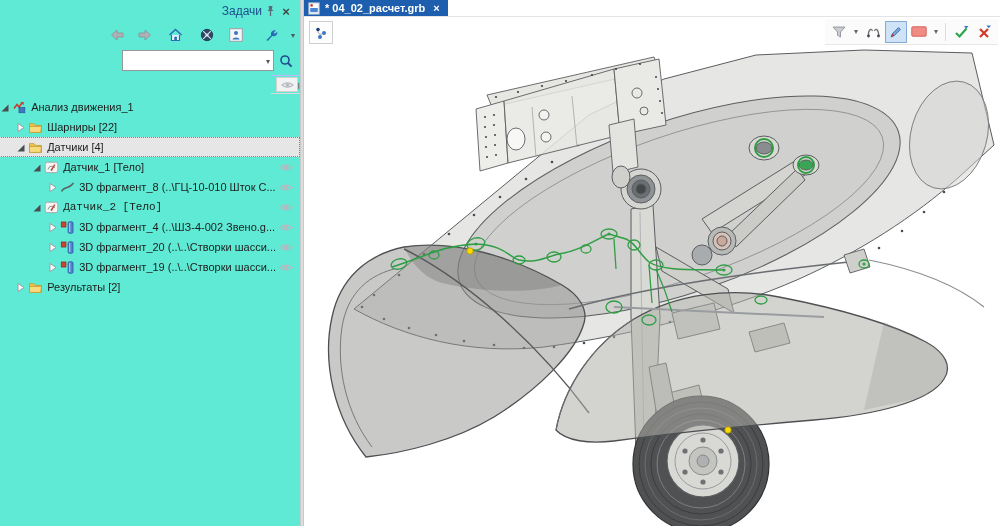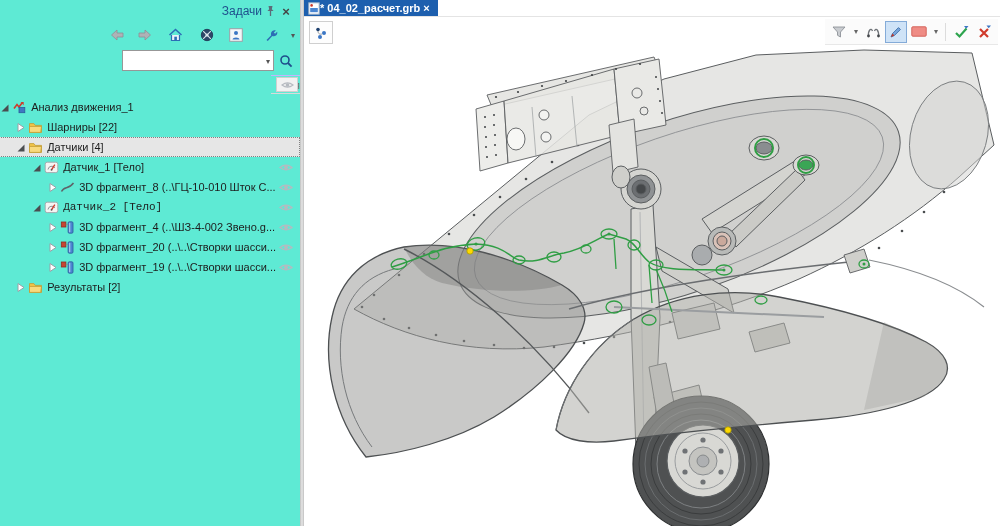--- a/index.html
+++ b/index.html
@@ -27,21 +27,21 @@
   .trow { height:20px; display:flex; align-items:center; position:relative; padding-right:24px; white-space:nowrap; }
   .trow.selected { background:#e6e6e6; outline:1px dotted #828282; outline-offset:-1px; }
   .exp { width:13px; height:13px; flex:none; }
   .ti { width:15px; height:13px; flex:none; margin:0 4px 0 1px; }
   .tlabel { color:#1d1d1d; }
   .reye { position:absolute; right:7px; top:4px; width:14px; height:13px; }
 
   
   .canvas { width:696px; position:relative; background:#fff; }
   .tabbar { height:17px; display:flex; border-bottom:1px solid #e4e4e4; background:#fff; }
-  .tab { background:#1d5fae; color:#fff; display:flex; align-items:center; padding:0 8px 0 4px; font-weight:bold; font-size:11px; }
+  .tab { background:#1d5fae; color:#fff; display:flex; align-items:center; gap:5px; padding:0 8px 0 4px; font-weight:bold; font-size:11px; }
   .tab-close { color:#fff; font-weight:bold; font-size:11px; margin-left:3px; }
   .viewport { position:absolute; left:0; top:17px; width:696px; height:509px; background:#fff; }
   .struct-btn { position:absolute; left:5px; top:4px; width:24px; height:23px; background:#fdfdfd; border:1px solid #cfcfcf; display:flex; align-items:center; justify-content:center; }
   .vtoolbar { position:absolute; right:2px; top:2px; height:26px; display:flex; align-items:center; gap:1px; background:rgba(251,251,251,.92); border-bottom:1px solid #e8e8e8; padding:0 3px; }
   .vbtn { width:22px; height:22px; display:flex; align-items:center; justify-content:center; border:1px solid transparent; }
   .vbtn.active { background:#cfe3f7; border:1px solid #84abd8; }
   .vdd { width:10px; height:22px; display:flex; align-items:center; justify-content:center; font-size:8px; color:#666; }
   .vsep { width:1px; height:18px; background:#dcdcdc; margin:0 3px; }
   svg { display:block; }
 </style>

